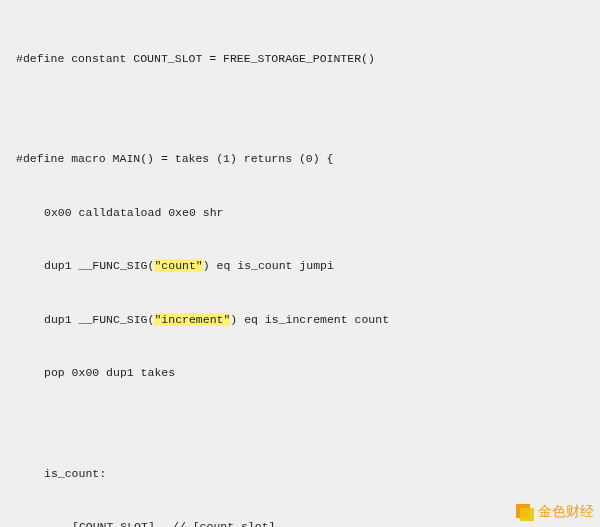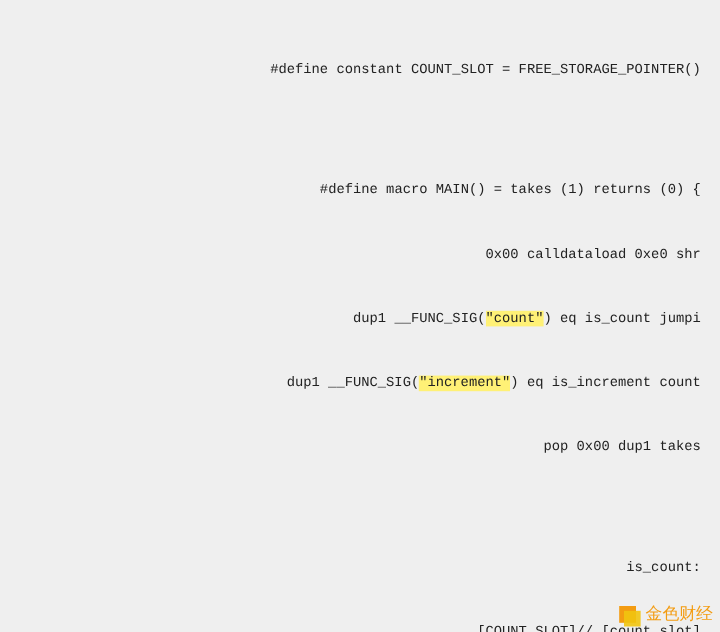--- a/index.html
+++ b/index.html
@@ -17,21 +17,20 @@
     color: #222;
     padding: 14px 16px;
     box-sizing: border-box;
     position: relative;
   }
   .code {
     white-space: pre;
   }
   .line {
     display: block;
-    text-align: right;
   }
   .i1 { padding-left: 28px; font-family: Liberation Mono, monospace; }
   .i2 { padding-left: 56px; }
   mark.hl {
     background: #fff176;
     padding: 0;
     color: #222;
   }
   .op-col {
     display: inline-block;
@@ -39,21 +38,20 @@
   }
   .comment {
     color: #222;
   }
   .blank { height: 1em; }
   .watermark {
     position: absolute;
     right: 6px;
     bottom: 4px;
     display: flex;
-    align-items: center;
     gap: 4px;
     font-family: Arial, sans-serif;
     font-size: 14px;
     color: #f39c12;
   }
   .watermark svg { display: block; }
 </style>
 </head>
 <body>
 

